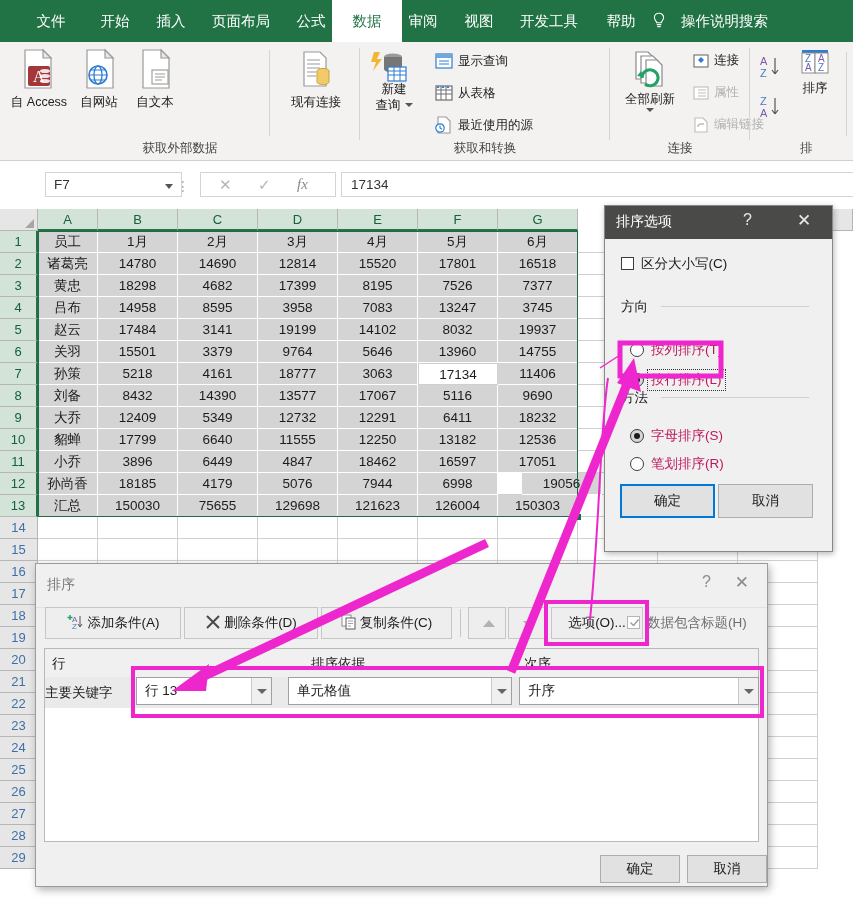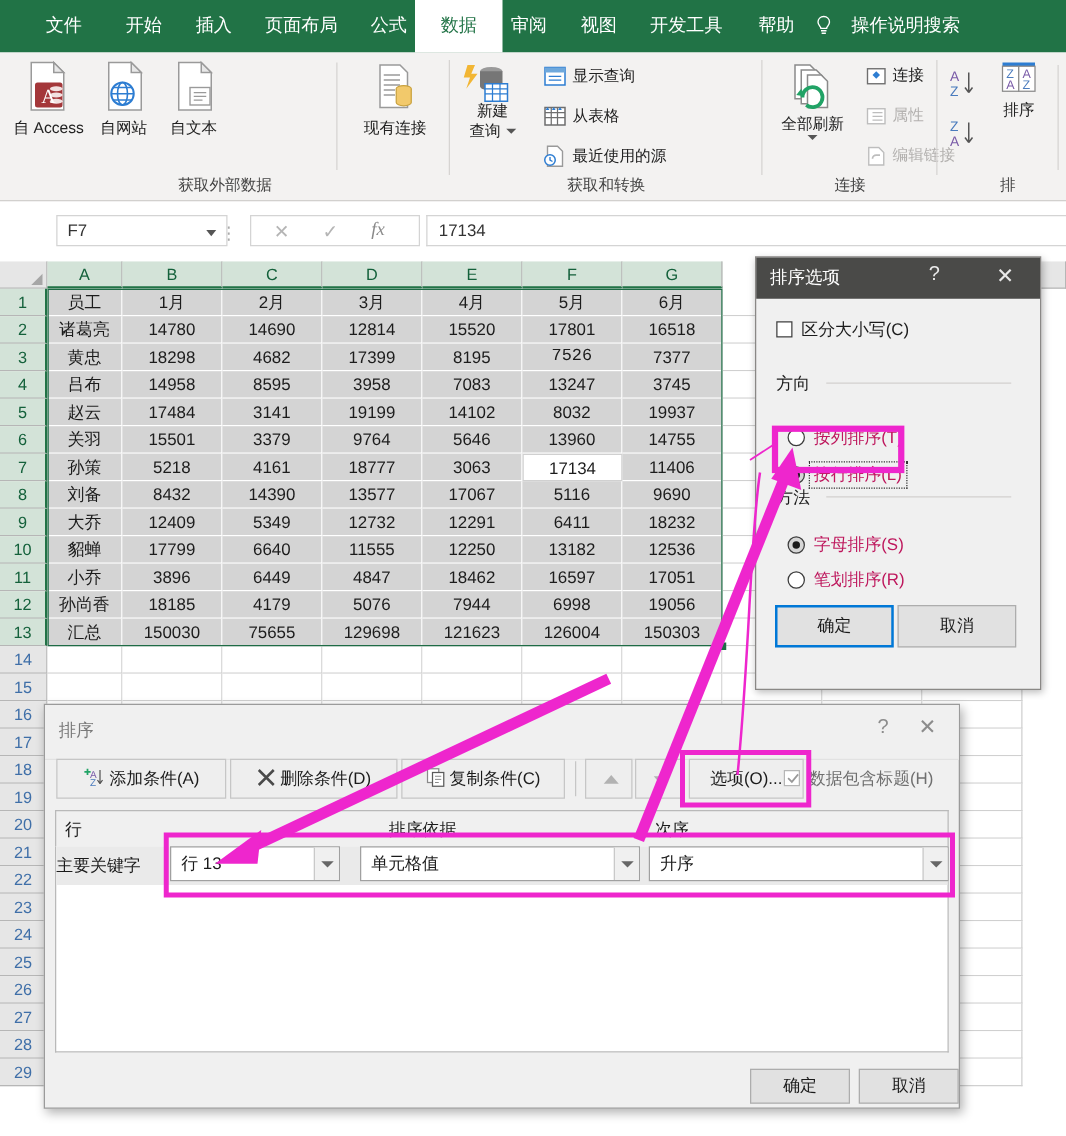--- a/index.html
+++ b/index.html
@@ -660,21 +660,21 @@
       <div class="cell data" style="left: 178px; width: 80px; top: 44px;">14690</div>
       <div class="cell data" style="left: 258px; width: 80px; top: 44px;">12814</div>
       <div class="cell data" style="left: 338px; width: 80px; top: 44px;">15520</div>
       <div class="cell data" style="left: 418px; width: 80px; top: 44px;">17801</div>
       <div class="cell data" style="left: 498px; width: 80px; top: 44px;">16518</div>
       <div class="cell data" style="left: 38px; width: 60px; top: 66px;">黄忠</div>
       <div class="cell data" style="left: 98px; width: 80px; top: 66px;">18298</div>
       <div class="cell data" style="left: 178px; width: 80px; top: 66px;">4682</div>
       <div class="cell data" style="left: 258px; width: 80px; top: 66px;">17399</div>
       <div class="cell data" style="left: 338px; width: 80px; top: 66px;">8195</div>
-      <div class="cell data" style="left: 418px; width: 80px; top: 66px; font-family: Liberation Mono, monospace;">7526</div>
+      <div class="cell data" style="left: 418px; width: 80px; top: 66px;">7526</div>
       <div class="cell data" style="left: 498px; width: 80px; top: 66px;">7377</div>
       <div class="cell data" style="left: 38px; width: 60px; top: 88px;">吕布</div>
       <div class="cell data" style="left: 98px; width: 80px; top: 88px;">14958</div>
       <div class="cell data" style="left: 178px; width: 80px; top: 88px;">8595</div>
       <div class="cell data" style="left: 258px; width: 80px; top: 88px;">3958</div>
       <div class="cell data" style="left: 338px; width: 80px; top: 88px;">7083</div>
       <div class="cell data" style="left: 418px; width: 80px; top: 88px;">13247</div>
       <div class="cell data" style="left: 498px; width: 80px; top: 88px;">3745</div>
       <div class="cell data" style="left: 38px; width: 60px; top: 110px;">赵云</div>
       <div class="cell data" style="left: 98px; width: 80px; top: 110px;">17484</div>
@@ -724,21 +724,21 @@
       <div class="cell data" style="left: 258px; width: 80px; top: 242px;">4847</div>
       <div class="cell data" style="left: 338px; width: 80px; top: 242px;">18462</div>
       <div class="cell data" style="left: 418px; width: 80px; top: 242px;">16597</div>
       <div class="cell data" style="left: 498px; width: 80px; top: 242px;">17051</div>
       <div class="cell data" style="left: 38px; width: 60px; top: 264px;">孙尚香</div>
       <div class="cell data" style="left: 98px; width: 80px; top: 264px;">18185</div>
       <div class="cell data" style="left: 178px; width: 80px; top: 264px;">4179</div>
       <div class="cell data" style="left: 258px; width: 80px; top: 264px;">5076</div>
       <div class="cell data" style="left: 338px; width: 80px; top: 264px;">7944</div>
       <div class="cell data" style="left: 418px; width: 80px; top: 264px;">6998</div>
-      <div class="cell data" style="left: 498px; width: 80px; top: 264px;">19056</div>
+      <div class="cell data" style="left: 522px; width: 80px; top: 264px;">19056</div>
       <div class="cell data" style="left: 38px; width: 60px; top: 286px;">汇总</div>
       <div class="cell data" style="left: 98px; width: 80px; top: 286px;">150030</div>
       <div class="cell data" style="left: 178px; width: 80px; top: 286px;">75655</div>
       <div class="cell data" style="left: 258px; width: 80px; top: 286px;">129698</div>
       <div class="cell data" style="left: 338px; width: 80px; top: 286px;">121623</div>
       <div class="cell data" style="left: 418px; width: 80px; top: 286px;">126004</div>
       <div class="cell data" style="left: 498px; width: 80px; top: 286px;">150303</div>
     </div>
   <div id="selbox" style="left: 38px; top: 22px; width: 540px; height: 286px;"></div>
   <div id="selhandle" style="left: 575px; top: 305px;"></div>

